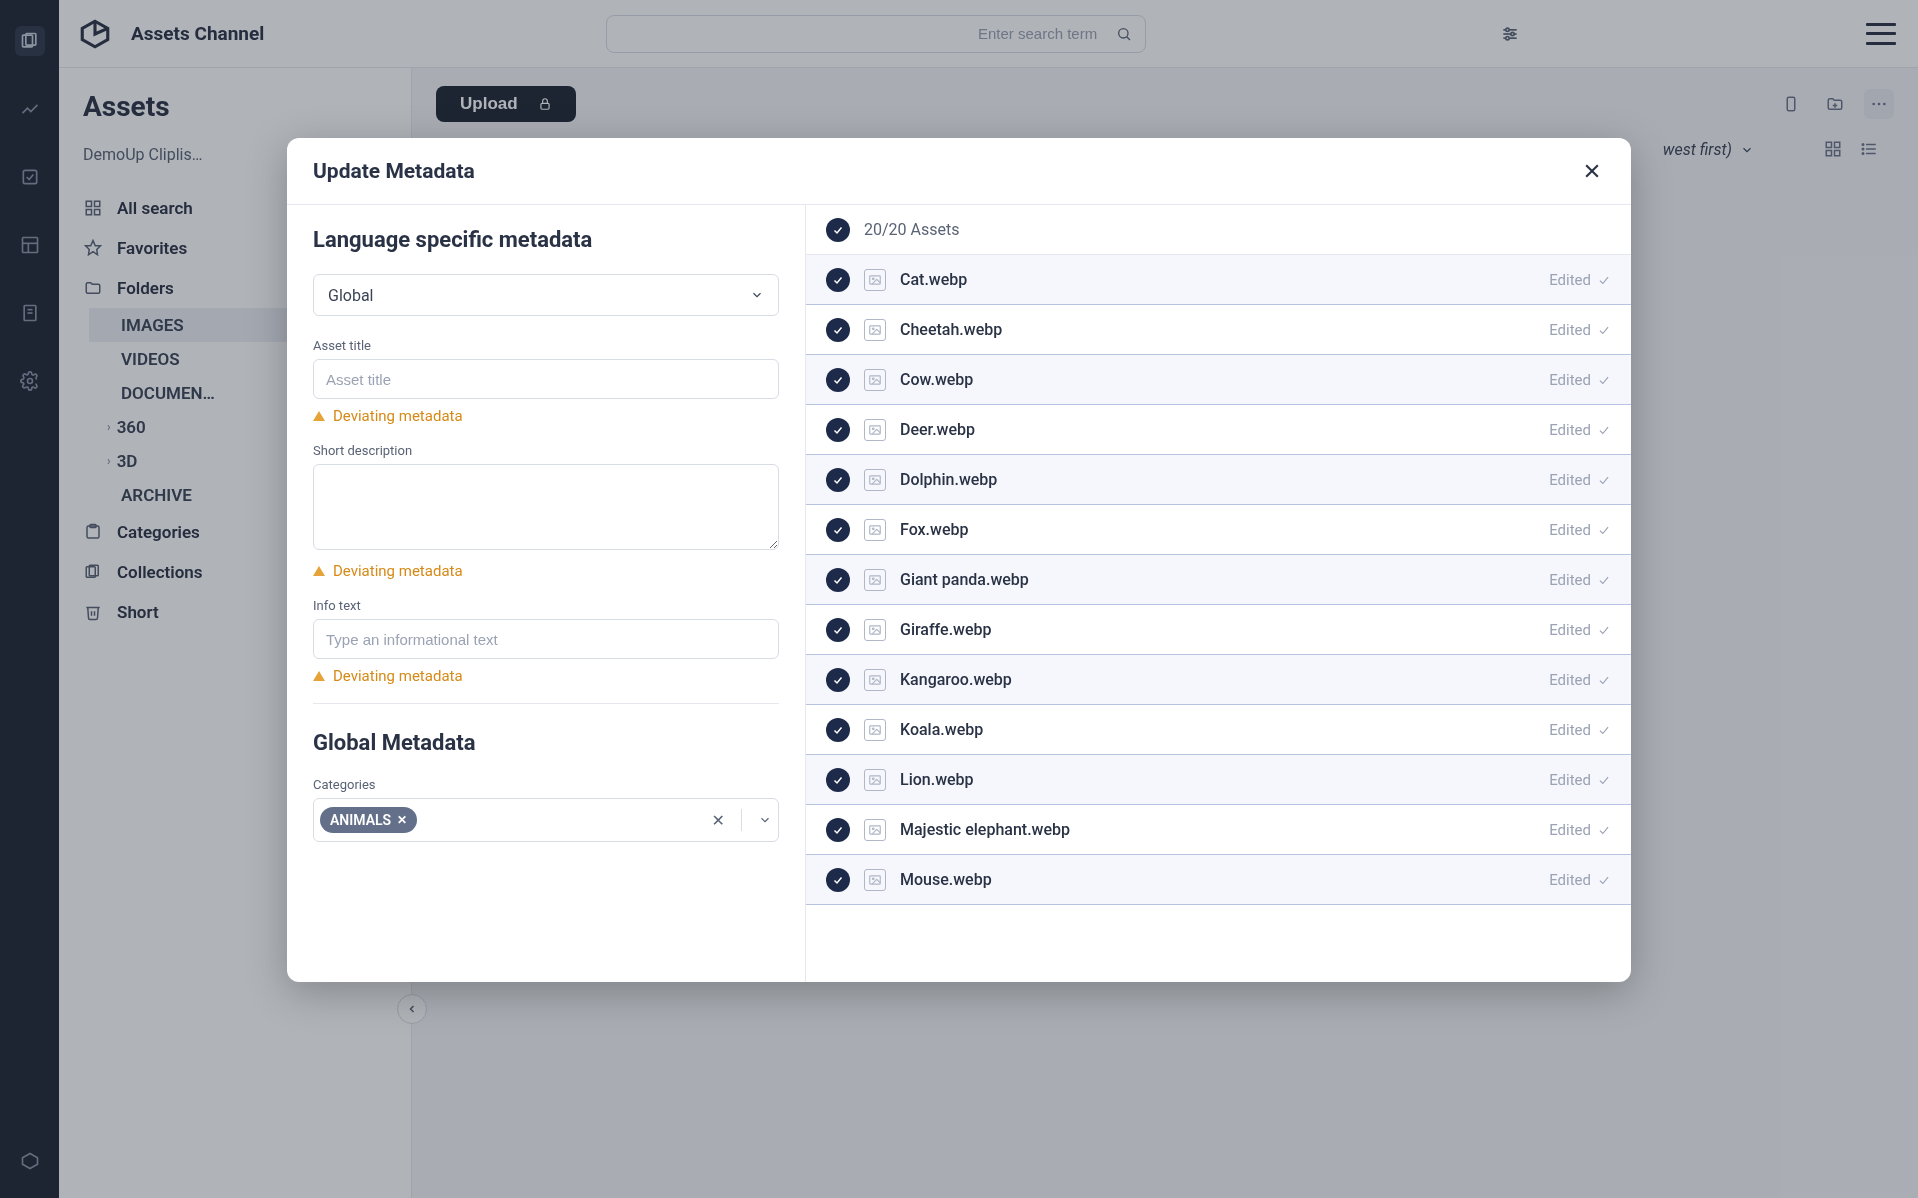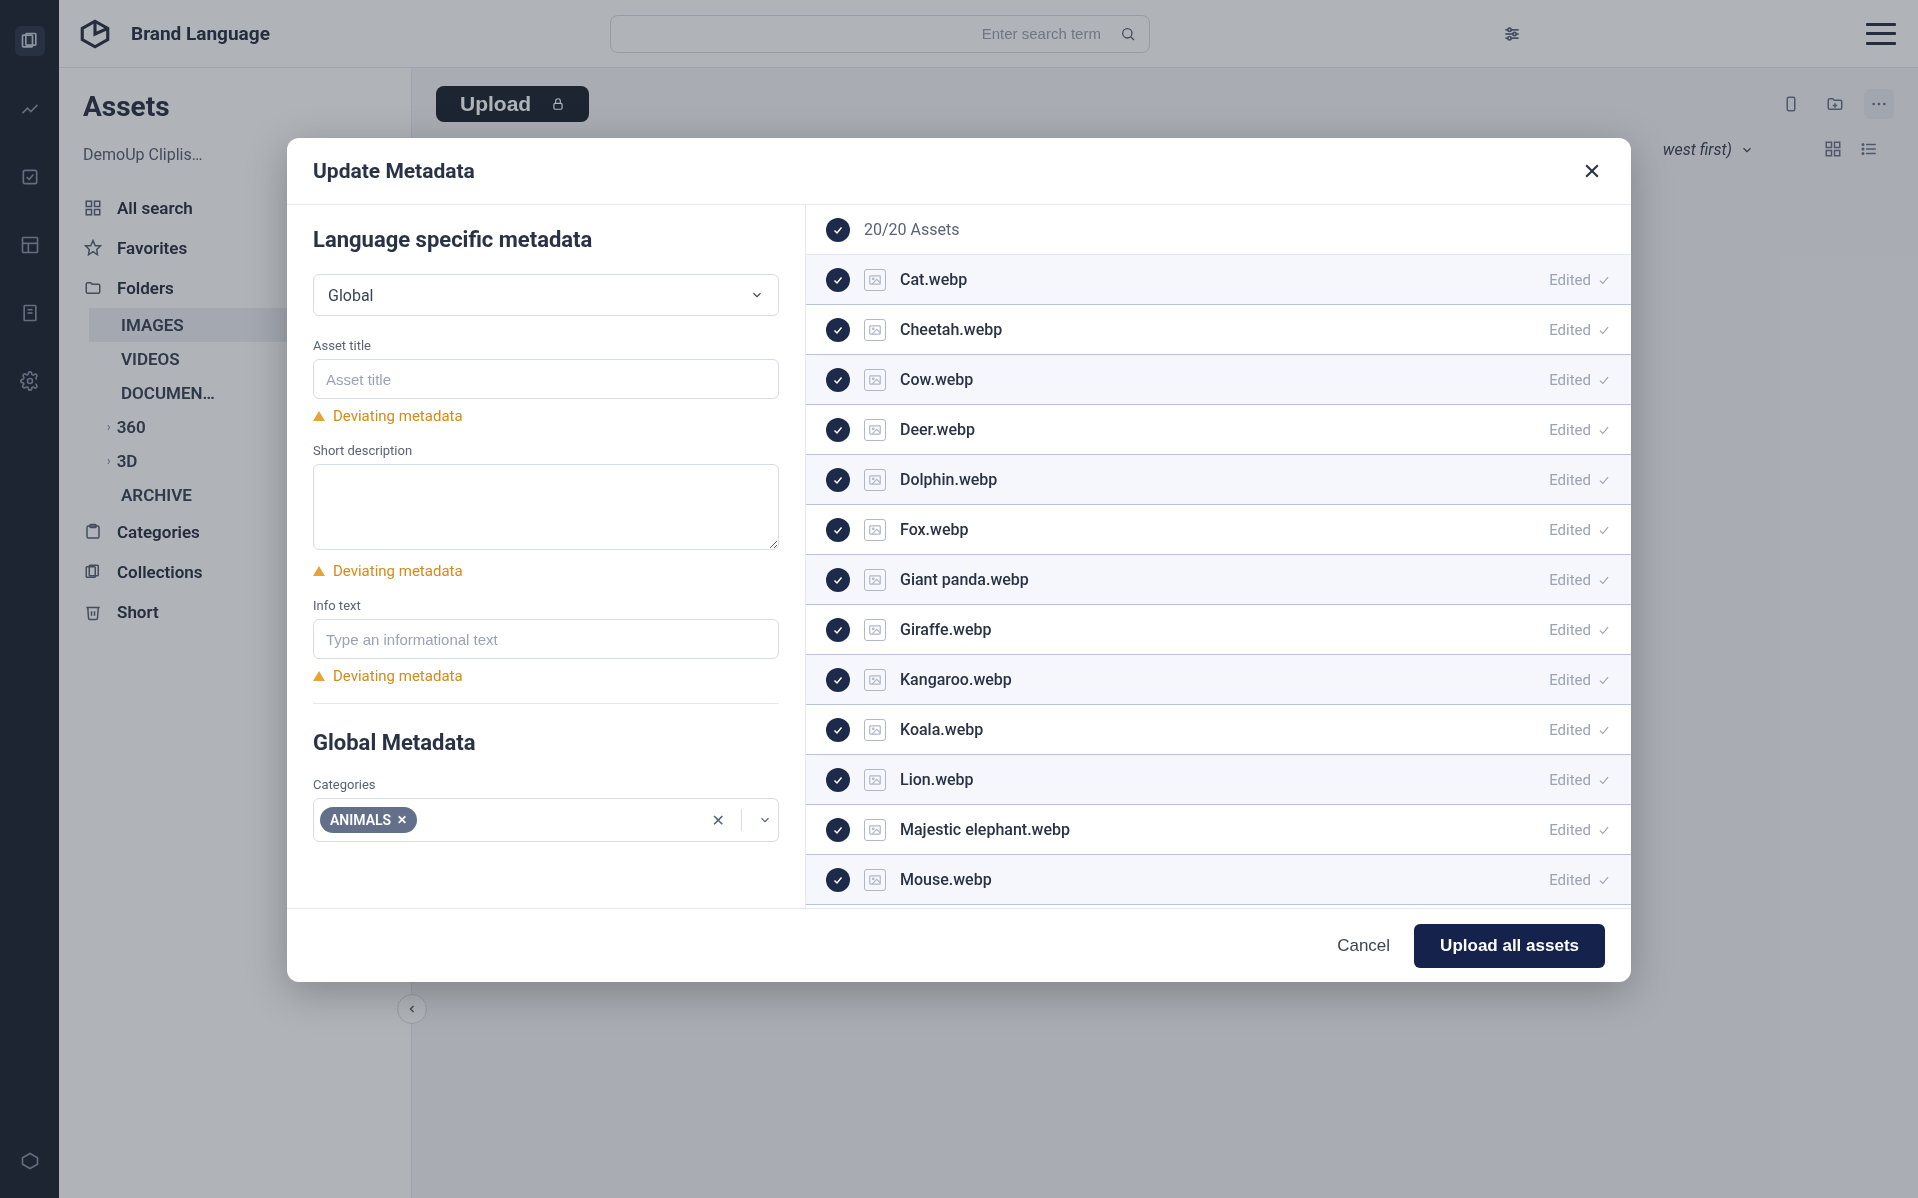--- a/index.html
+++ b/index.html
@@ -114,21 +114,21 @@
   .sub-item.active{background:#eceff5;}
   .sub-item.exp{display:flex;align-items:center;gap:6px;padding-left:18px;}
   .sub-item.exp .chev{font-size:12px;color:#8a93a5;}
   .content {
     flex:1;background:#f5f6f8;padding:18px 24px;position:relative;
   }
   .content-top{display:flex;align-items:center;gap:18px;}
   .upload-btn{
     background:#1e2534;color:#fff;border:none;border-radius:8px;
     height:36px;padding:0 24px;display:flex;align-items:center;gap:20px;
-    font-size:21px;font-weight:600;cursor:pointer;
+    font-size:17px;font-weight:600;cursor:pointer;
   }
   .upload-btn .lock{font-size:14px;}
   .right-tools{margin-left:auto;display:flex;align-items:center;gap:14px;}
   .tool-ic{width:30px;height:30px;display:flex;align-items:center;justify-content:center;color:#6a7388;cursor:pointer;border-radius:6px;}
   .tool-ic.boxed{background:#e9ebf1;}
   .sort-pill{
     display:flex;align-items:center;gap:8px;color:#3b4456;font-size:16px;
     padding:6px 4px;cursor:pointer;position:absolute;right:160px;top:66px;font-style:italic;
   }
   .view-toggle{position:absolute;right:34px;top:66px;display:flex;gap:6px;}
@@ -264,21 +264,21 @@
   </div>
 
   <div class="main">
     <div class="topbar">
       <div class="brand-logo">
         <svg width="34" height="34" viewBox="0 0 24 24" fill="none" stroke="#2a3245" stroke-width="2.2">
             <polygon points="12 3 21 8 21 16 12 21 3 16 3 8"></polygon>
             <polyline points="12 3 12 12 21 8"></polyline>
           </svg>
       </div>
-      <div class="brand-name">Brand Language</div>
+      <div class="brand-name">Assets Channel</div>
       <div class="search-wrap">
         <input class="search-input" placeholder="Enter search term" style="">
         <div class="search-icon-btn">
           <svg width="16" height="16" viewBox="0 0 24 24" fill="none" stroke="currentColor" stroke-width="2">
               <circle cx="11" cy="11" r="7"></circle>
               <line x1="21" y1="21" x2="16" y2="16"></line>
             </svg>
         </div>
       </div>
       <div class="filters-btn">
@@ -791,18 +791,14 @@
               <span class="status">
                 <span>Edited</span>
                 <svg width="14" height="14" viewBox="0 0 24 24" fill="none" stroke="currentColor" stroke-width="2">
                   <polyline points="5 13 10 18 19 7"></polyline>
                 </svg>
               </span>
             </div>
           </div>
       </div>
     </div>
-    <div class="modal-footer">
-      <button class="btn-cancel">Cancel</button>
-      <button class="btn-primary">Upload all assets</button>
-    </div>
   </div>
 </div>
 
 </body></html>

